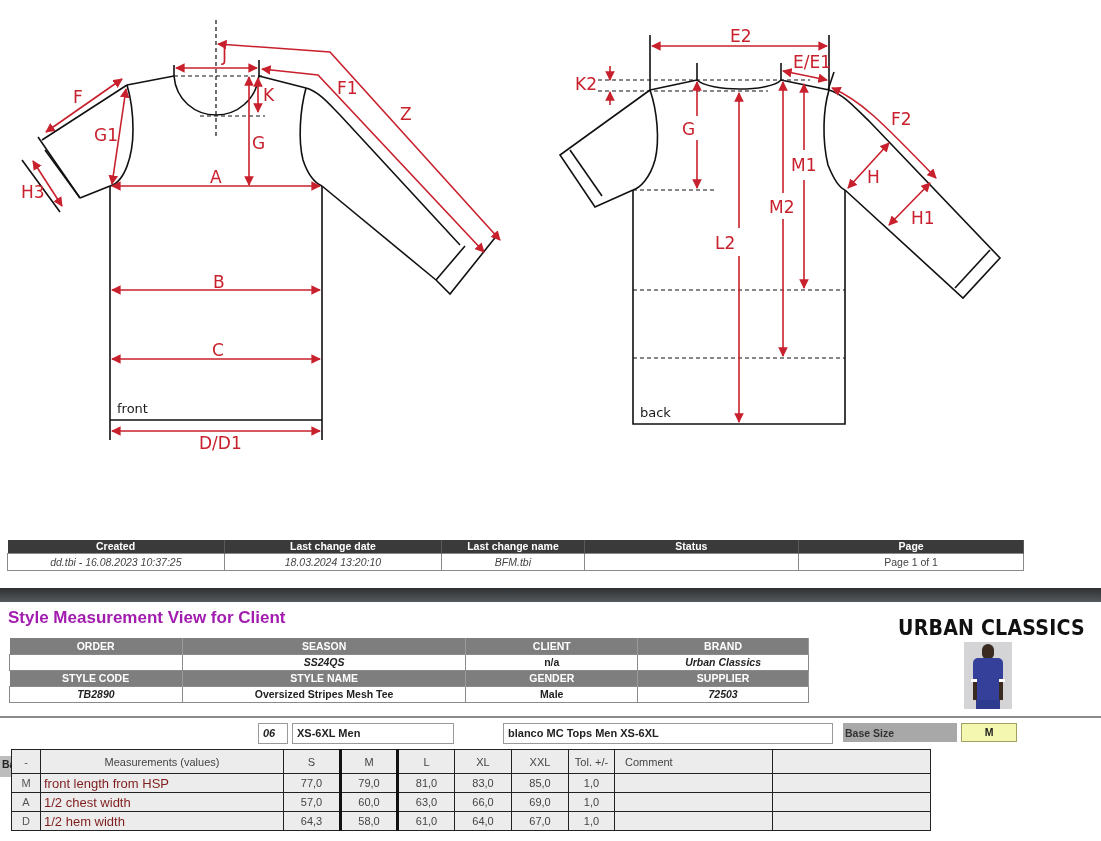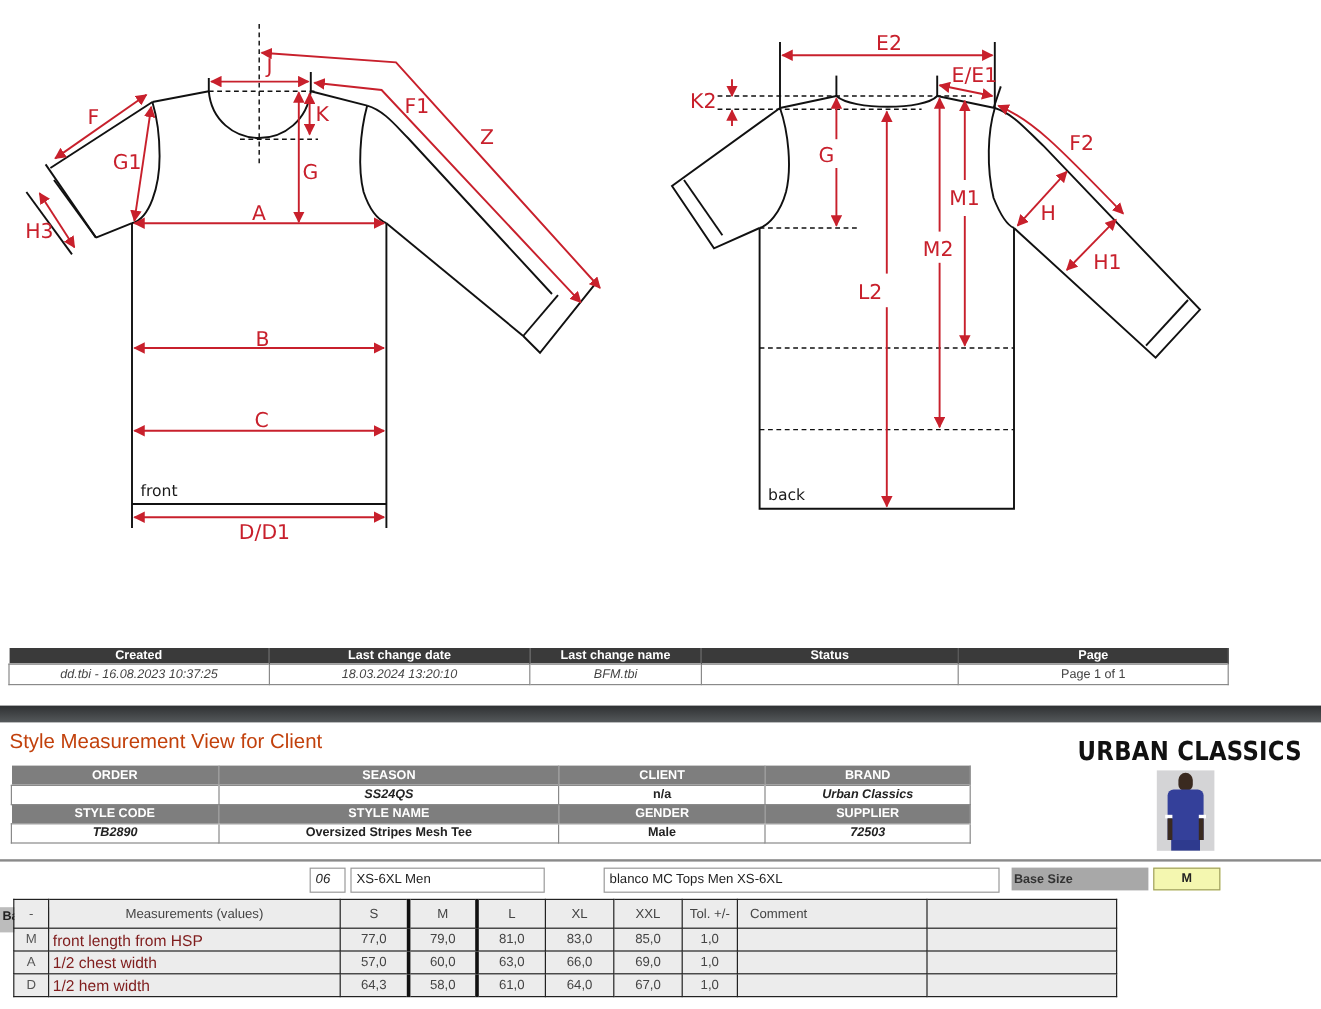--- a/index.html
+++ b/index.html
@@ -12,42 +12,42 @@
   .lbl-sm { font-family: "DejaVu Sans", sans-serif; fill: #1a1a1a; font-size: 13px; }
 
   
   .meta-table { position: absolute; left: 7px; top: 540px; width: 1017px; border-collapse: collapse; font-size: 10.5px; }
   .meta-table th { background: #3a3a3a; color: #fff; font-weight: bold; height: 13px; padding: 0; text-align: center; border-right: 1px solid #5a5a5a; }
   .meta-table td { height: 17px; padding: 0; text-align: center; font-style: italic; color: #444; border: 1px solid #8a8a8a; background: #fff; }
   .meta-table td.page { font-style: normal; }
 
   .divider-bar { position: absolute; left: 0; top: 588px; width: 1101px; height: 14px; background: linear-gradient(#2e3032, #55595b); }
 
-  .page-title { position: absolute; left: 8px; top: 608px; font-size: 17px; font-weight: normal; color: #c2410c; }
+  .page-title { position: absolute; left: 8px; top: 608px; font-size: 17px; font-weight: bold; color: #a21caf; }
 
   .brand-logo { position: absolute; left: 898px; top: 614px; font-family: "DejaVu Sans", sans-serif; font-weight: bold; font-size: 19px; letter-spacing: 0.2px; color: #111; transform: scaleY(1.15); transform-origin: top left; }
   .product-photo { position: absolute; left: 964px; top: 642px; width: 48px; height: 67px; background: #d4d4d6; overflow: hidden; }
   .product-photo .head { position: absolute; left: 18px; top: 2px; width: 12px; height: 15px; border-radius: 6px 6px 5px 5px; background: #3a2a20; }
   .product-photo .shirt { position: absolute; left: 9px; top: 16px; width: 30px; height: 42px; background: #34409a; border-radius: 5px 5px 0 0; }
   .product-photo .cuff-l { position: absolute; left: 7px; top: 37px; width: 6px; height: 3px; background: #fff; }
   .product-photo .cuff-r { position: absolute; left: 35px; top: 37px; width: 6px; height: 3px; background: #fff; }
   .product-photo .arm-l { position: absolute; left: 9px; top: 40px; width: 4px; height: 18px; background: #3a2a20; }
   .product-photo .arm-r { position: absolute; left: 35px; top: 40px; width: 4px; height: 18px; background: #3a2a20; }
   .product-photo .legs { position: absolute; left: 12px; top: 58px; width: 24px; height: 9px; background: #2e3a8e; }
 
   .style-table { position: absolute; left: 9px; top: 638px; width: 800px; border-collapse: collapse; font-size: 10.5px; }
   .style-table th { background: #7e7e7e; color: #fff; font-weight: bold; height: 16px; padding: 0; text-align: center; border-right: 1px solid #9a9a9a; }
   .style-table td { height: 16px; padding: 0; text-align: center; border: 1px solid #8a8a8a; background: #fff; color: #222; }
   .style-table td.it { font-style: italic; }
   .style-table td.bd { font-weight: bold; }
 
   .hr-line { position: absolute; left: 0; top: 716px; width: 1101px; height: 2px; background: #8a8a8a; }
 
   .chart-label { position: absolute; left: 0; top: 756px; width: 249px; height: 21px; background: #bcbcbc; font-size: 10.5px; font-weight: bold; padding: 2px 0 0 2px; color: #222; }
-  .box { position: absolute; border: 1px solid #9a9a9a; background: #fff; font-size: 11px; font-weight: normal; padding: 3px 0 0 4px; height: 21px; }
+  .box { position: absolute; border: 1px solid #9a9a9a; background: #fff; font-size: 11px; font-weight: bold; padding: 3px 0 0 4px; height: 21px; }
   .box.code { left: 258px; top: 723px; width: 30px; font-style: italic; }
   .box.range { left: 292px; top: 723px; width: 162px; }
   .box.template { left: 503px; top: 723px; width: 330px; }
   .base-size-label { position: absolute; left: 843px; top: 723px; width: 114px; height: 19px; background: #a8a8a8; font-size: 10.5px; font-weight: bold; padding: 4px 0 0 2px; color: #333; }
   .base-size-value { position: absolute; left: 961px; top: 723px; width: 56px; height: 19px; background: #f4f7b0; border: 1px solid #a0a060; font-size: 10.5px; font-weight: bold; text-align: center; padding-top: 2px; color: #222; }
 
   .meas-table { position: absolute; left: 11px; top: 749px; border-collapse: collapse; font-size: 11px; color: #444; }
   .meas-table th, .meas-table td { border: 1px solid #222; background: #ececec; height: 19px; padding: 0; font-weight: normal; }
   .meas-table th { height: 24px; }
   .meas-table .c-code { width: 29px; text-align: center; color: #555; }

